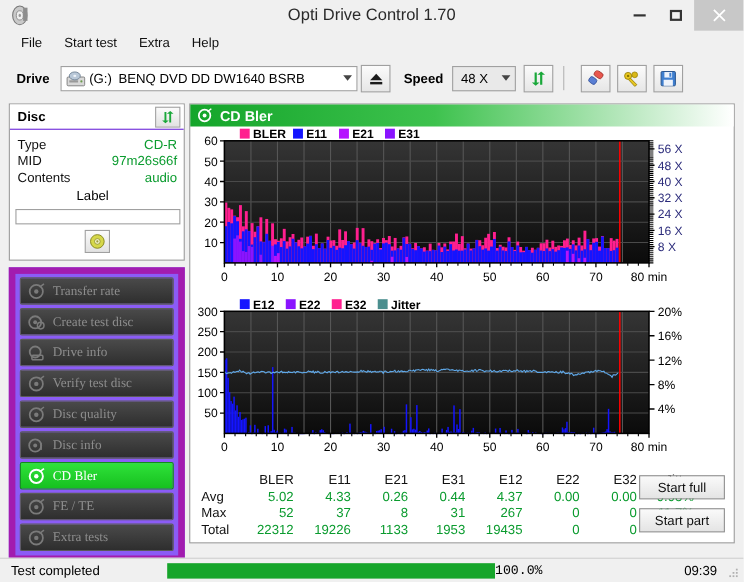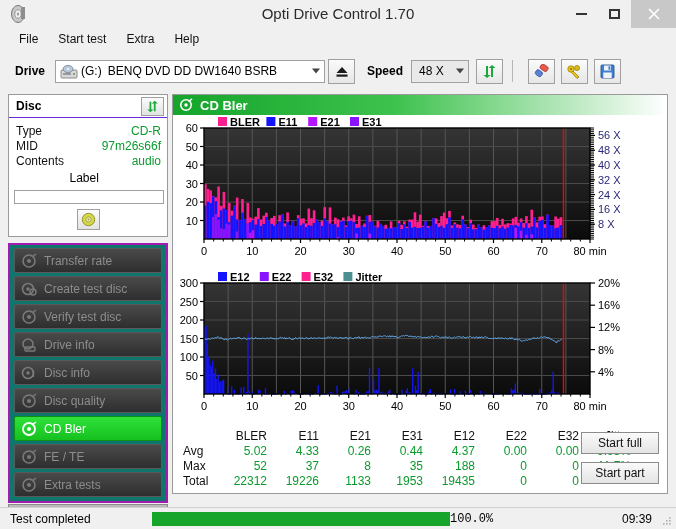--- a/index.html
+++ b/index.html
@@ -104,22 +104,23 @@
   #label-input {
     flex:1; height:19px; border:1px solid #a0a0a0; background:#fff;
     font-family:"Liberation Sans", sans-serif; font-size:11px; padding:0 3px; outline:none;
   }
   #label-disc-btn {
     width:23px; height:21px; border:1px solid #a0a0a0;
     background:linear-gradient(#fbfbfb,#e2e2e2); display:flex; align-items:center; justify-content:center;
   }
 
   #navlist {
-    margin-top:6px; background:#0f766e; padding:3px 4px 4px 4px;
-    border:2px solid #a21caf;
+    margin-top:6px; background:#8b5cf6; padding:3px 4px 4px 4px;
+    border:6px solid #a21caf;
+    font-family:Liberation Serif, serif;
   }
   .nav-btn {
     height:25px; margin-bottom:3px;
     background:linear-gradient(#4a4a4a,#2e2e2e);
     border:1px solid #5a5a5a; border-radius:2px;
     display:flex; align-items:center; padding-left:6px; gap:7px;
     color:#8d8d8d; font-size:12px;
   }
   .nav-btn.active {
     background:linear-gradient(#2fe23a,#16c01f);
@@ -336,48 +337,48 @@
       <div class="nav-btn">
         <svg class="nicon" viewBox="0 0 16 16">
             <circle cx="7" cy="8" r="5.5" fill="none" stroke="#7a7a7a" stroke-width="1.6"></circle>
             <circle cx="7" cy="8" r="1.8" fill="#7a7a7a"></circle>
             <circle cx="12" cy="11" r="3" fill="none" stroke="#7a7a7a" stroke-width="1.4"></circle>
           </svg>
         <span>Create test disc</span>
       </div>
       <div class="nav-btn">
         <svg class="nicon" viewBox="0 0 16 16">
+            <circle cx="7" cy="7" r="5" fill="none" stroke="#7a7a7a" stroke-width="1.6"></circle>
+            <rect x="4" y="10" width="10" height="4" rx="1" fill="none" stroke="#7a7a7a" stroke-width="1.4"></rect>
+          </svg>
+        <span>Drive info</span>
+      </div>
+      <div class="nav-btn">
+        <svg class="nicon" viewBox="0 0 16 16">
             <circle cx="8" cy="8" r="6" fill="none" stroke="#7a7a7a" stroke-width="1.6"></circle>
             <circle cx="8" cy="8" r="2" fill="#7a7a7a"></circle>
             <path d="M11 4 L15 1" stroke="#7a7a7a" stroke-width="1.4"></path>
           </svg>
         <span>Verify test disc</span>
       </div>
       <div class="nav-btn">
         <svg class="nicon" viewBox="0 0 16 16">
-            <circle cx="7" cy="7" r="5" fill="none" stroke="#7a7a7a" stroke-width="1.6"></circle>
-            <rect x="4" y="10" width="10" height="4" rx="1" fill="none" stroke="#7a7a7a" stroke-width="1.4"></rect>
+            <circle cx="8" cy="8" r="6" fill="none" stroke="#7a7a7a" stroke-width="1.6"></circle>
+            <circle cx="8" cy="8" r="2" fill="#7a7a7a"></circle>
+            <path d="M11 4 L15 1" stroke="#7a7a7a" stroke-width="1.4"></path>
           </svg>
-        <span>Drive info</span>
+        <span>Disc quality</span>
       </div>
       <div class="nav-btn">
         <svg class="nicon" viewBox="0 0 16 16">
             <circle cx="7" cy="8" r="5.5" fill="none" stroke="#7a7a7a" stroke-width="1.6"></circle>
             <circle cx="7" cy="8" r="1.8" fill="#7a7a7a"></circle>
             <rect x="11.5" y="6" width="1.6" height="6" fill="#7a7a7a"></rect>
           </svg>
         <span>Disc info</span>
-      </div>
-      <div class="nav-btn">
-        <svg class="nicon" viewBox="0 0 16 16">
-            <circle cx="8" cy="8" r="6" fill="none" stroke="#7a7a7a" stroke-width="1.6"></circle>
-            <circle cx="8" cy="8" r="2" fill="#7a7a7a"></circle>
-            <path d="M11 4 L15 1" stroke="#7a7a7a" stroke-width="1.4"></path>
-          </svg>
-        <span>Disc quality</span>
       </div>
       <div class="nav-btn active">
         <svg class="nicon" viewBox="0 0 16 16">
             <circle cx="8" cy="8" r="6" fill="none" stroke="#ffffff" stroke-width="1.8"></circle>
             <circle cx="8" cy="8" r="2" fill="#ffffff"></circle>
             <path d="M11 4 L15 1" stroke="#ffffff" stroke-width="1.5"></path>
           </svg>
         <span>CD Bler</span>
       </div>
       <div class="nav-btn">
@@ -1255,22 +1256,22 @@
             <td>4.37</td>
             <td>0.00</td>
             <td>0.00</td>
             <td>9.98%</td>
           </tr>
           <tr>
             <td class="rowlab">Max</td>
             <td>52</td>
             <td>37</td>
             <td>8</td>
-            <td>35</td>
-            <td>188</td>
+            <td>31</td>
+            <td>267</td>
             <td>0</td>
             <td>0</td>
             <td>11.7%</td>
           </tr>
           <tr>
             <td class="rowlab">Total</td>
             <td>22312</td>
             <td>19226</td>
             <td>1133</td>
             <td>1953</td>

